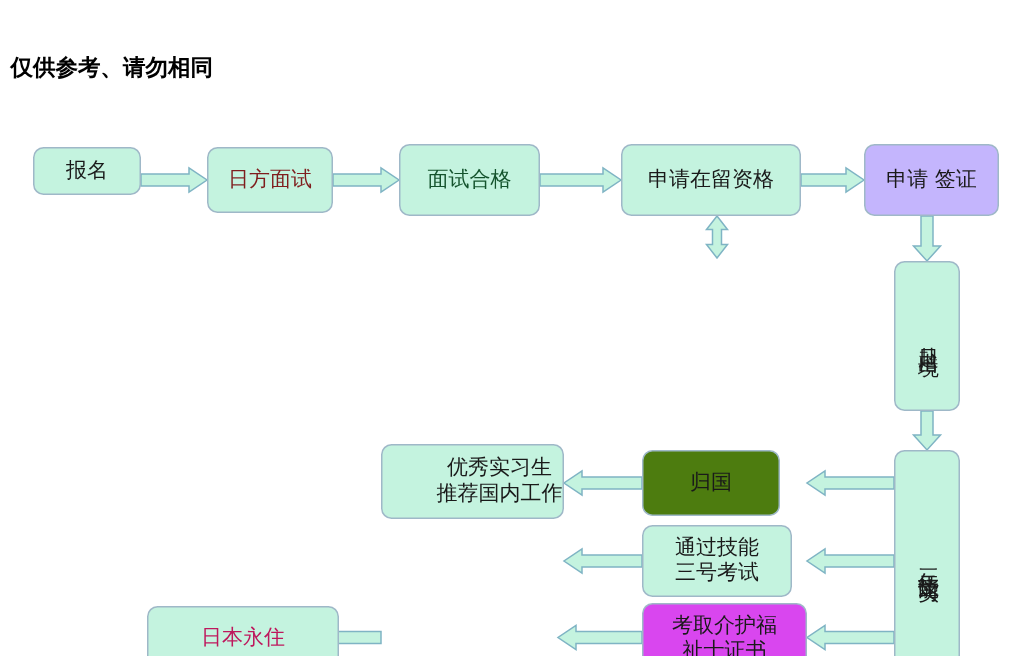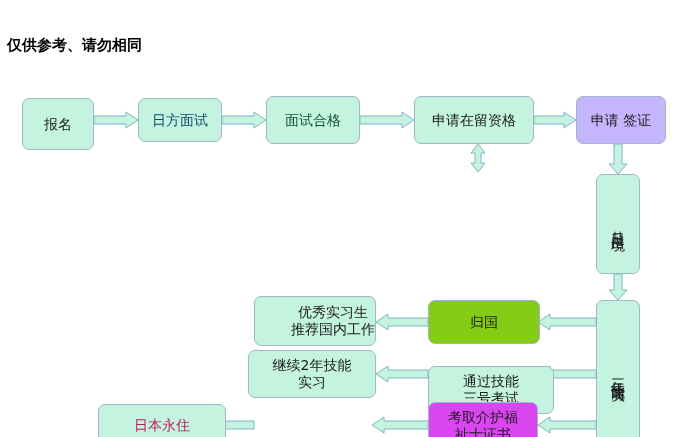--- a/index.html
+++ b/index.html
@@ -100,31 +100,29 @@
 
     <polygon points="428,342 388,342 388,338 376,346 388,354 388,350 428,350" style="fill: rgb(196, 243, 223); stroke: rgb(127, 180, 196);"></polygon>
 
     <polygon points="596,393 550,393 550,389 538,397 550,405 550,401 596,401" style="fill: rgb(196, 243, 223); stroke: rgb(127, 180, 196);"></polygon>
 
     <polygon points="428,393 384,393 384,389 372,397 384,405 384,401 428,401" style="fill: rgb(196, 243, 223); stroke: rgb(127, 180, 196);"></polygon>
 
     <polygon points="254,393 222,393 222,389 210,397 222,405 222,401 254,401" style="fill: rgb(196, 243, 223); stroke: rgb(127, 180, 196);"></polygon>
   </svg>
 
-  <div class="node" style="left: 22px; top: 70px; width: 72px; height: 52px; background: rgb(196, 243, 223); border-color: rgb(159, 184, 200); color: rgb(26, 26, 26);">报名</div>
-  <div class="node" style="left: 138px; top: 70px; width: 84px; height: 44px; background: rgb(196, 243, 223); border-color: rgb(159, 184, 200); color: #0c4a6e;">日方面试</div>
+  <div class="node" style="left: 22px; top: 70px; width: 72px; height: 32px; background: rgb(196, 243, 223); border-color: rgb(159, 184, 200); color: rgb(26, 26, 26);">报名</div>
+  <div class="node" style="left: 138px; top: 70px; width: 84px; height: 44px; background: rgb(196, 243, 223); border-color: rgb(159, 184, 200); color: #7f1d1d;">日方面试</div>
   <div class="node" style="left: 266px; top: 68px; width: 94px; height: 48px; background: rgb(196, 243, 223); border-color: rgb(159, 184, 200); color: #14532d;">面试合格</div>
   <div class="node" style="left: 414px; top: 68px; width: 120px; height: 48px; background: rgb(196, 243, 223); border-color: rgb(159, 184, 200); color: rgb(26, 26, 26);">申请在留资格</div>
   <div class="node" style="left: 576px; top: 68px; width: 90px; height: 48px; background: #c4b5fd; border-color: rgb(159, 184, 200); color: rgb(26, 26, 26);">申请 签证</div>
   <div class="node vertical" style="left: 596px; top: 146px; width: 44px; height: 100px; background: rgb(196, 243, 223); border-color: rgb(159, 184, 200); color: rgb(26, 26, 26);">赴日出境</div>
   <div class="node vertical" style="left: 596px; top: 272px; width: 44px; height: 148px; background: rgb(196, 243, 223); border-color: rgb(159, 184, 200); color: rgb(26, 26, 26);">三年技能实习</div>
-  <div class="node" style="left: 428px; top: 272px; width: 112px; height: 44px; background: #84cc16; border-color: rgb(159, 184, 200); color: rgb(26, 26, 26);">归国</div>
+  <div class="node" style="left: 428px; top: 272px; width: 92px; height: 44px; background: #4d7c0f; border-color: rgb(159, 184, 200); color: rgb(26, 26, 26);">归国</div>
   <div class="node" style="left: 254px; top: 268px; width: 122px; height: 50px; background: rgb(196, 243, 223); border-color: rgb(159, 184, 200); color: rgb(26, 26, 26); padding-left: 36px;">优秀实习生
 推荐国内工作</div>
-  <div class="node" style="left: 428px; top: 338px; width: 126px; height: 48px; background: rgb(196, 243, 223); border-color: rgb(159, 184, 200); color: rgb(26, 26, 26);">通过技能
+  <div class="node" style="left: 428px; top: 322px; width: 100px; height: 48px; background: rgb(196, 243, 223); border-color: rgb(159, 184, 200); color: rgb(26, 26, 26);">通过技能
 三号考试</div>
-  <div class="node" style="left: 248px; top: 322px; width: 128px; height: 48px; background: rgb(196, 243, 223); border-color: rgb(159, 184, 200); color: rgb(26, 26, 26);">继续2年技能
-实习</div>
   <div class="node" style="left: 428px; top: 374px; width: 110px; height: 48px; background: #d946ef; border-color: rgb(159, 184, 200); color: rgb(26, 26, 26);">考取介护福
 祉士证书</div>
   <div class="node" style="left: 98px; top: 376px; width: 128px; height: 42px; background: rgb(196, 243, 223); border-color: rgb(159, 184, 200); color: #be185d;">日本永住</div>
 
 </div>
 
 </body></html>

